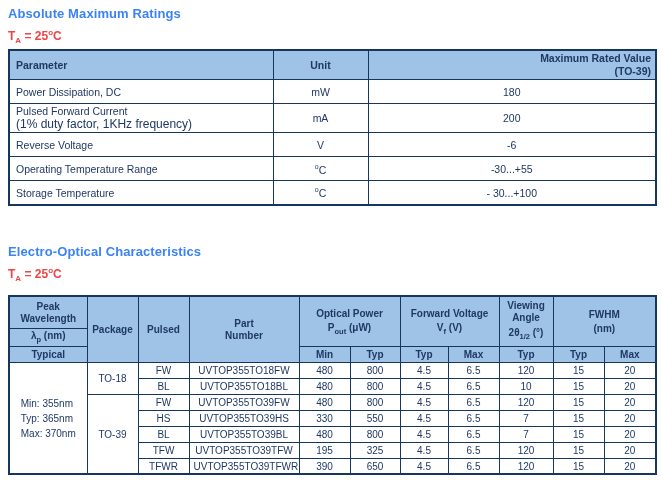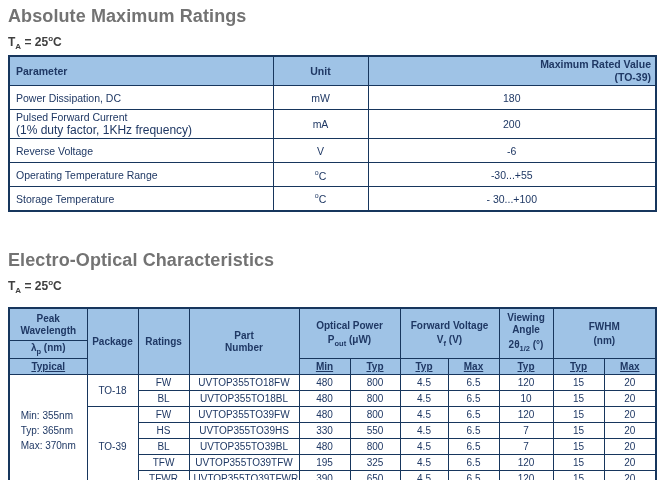--- a/index.html
+++ b/index.html
@@ -3,24 +3,24 @@
 <meta charset="utf-8">
 <style>
   html,body{margin:0;padding:0;}
   body{
     width:662px;height:480px;background:#ffffff;
     font-family:"Liberation Sans", sans-serif;
     color:#1f3864;overflow:hidden;
   }
   .page{padding:4px 7px 0 8px;}
   .sec-title{
-    font-size:18px;font-weight:bold;color:#737373;
+    font-size:13px;font-weight:bold;color:#3b82f6;
     margin:2px 0 3px 0;letter-spacing:0.1px;
   }
-  .cond{font-size:12px;font-weight:bold;color:#404040;line-height:17px;}
+  .cond{font-size:12px;font-weight:bold;color:#ef4444;line-height:17px;}
   .cond sub{font-size:8px;}
   .cond sup{font-size:8px;}
   table{
     border-collapse:collapse;table-layout:fixed;
     font-size:10.5px;color:#1f3864;
     border:2px solid #17365d;
   }
   th,td{border:1px solid #17365d;padding:1px 4px;overflow:hidden;}
   th{background:#9fc3e6;font-weight:bold;text-align:center;}
   td{background:#ffffff;text-align:center;}
@@ -32,21 +32,21 @@
   .t1 tbody tr{height:24px;}
   .t1 .hdr2{line-height:13px;text-align:right;}
   .t1 .sub-line{font-size:12px;}
   .t1 .unit sup{font-size:7px;}
   
   .sec2{margin-top:38px;}
   
   .t2{width:647px;margin-top:8px;font-size:10px;}
   .t2 thead .r1{height:32px;}
   .t2 thead .r2{height:18px;}
-  .t2 thead .r3{height:16px;text-decoration:underline;}
+  .t2 thead .r3{height:16px;}
   .t2 tbody tr{height:16px;}
   .t2 .two-line{line-height:12px;}
   .t2 .sym-line{margin-top:3px;}
   .t2 td.wl-cell{font-weight:normal;vertical-align:middle;}
   .wl-inner{display:inline-block;text-align:left;line-height:15px;}
 </style>
 </head>
 <body>
 
 <div class="page">
@@ -122,21 +122,21 @@
           <col style="width:51px">
           <col style="width:52px">
       </colgroup>
       <thead>
         <tr class="r1">
           <th class="two-line">
             <div>Peak</div>
             <div>Wavelength</div>
           </th>
           <th rowspan="3">Package</th>
-          <th rowspan="3">Ratings</th>
+          <th rowspan="3">Pulsed</th>
           <th rowspan="3" class="two-line">
             <div>Part</div>
             <div>Number</div>
           </th>
           <th colspan="2" rowspan="2">
             <div>Optical Power</div>
             <div class="sym-line"><span>P</span><sub>out</sub><span> (μW)</span></div>
           </th>
           <th colspan="2" rowspan="2">
             <div>Forward Voltage</div>

